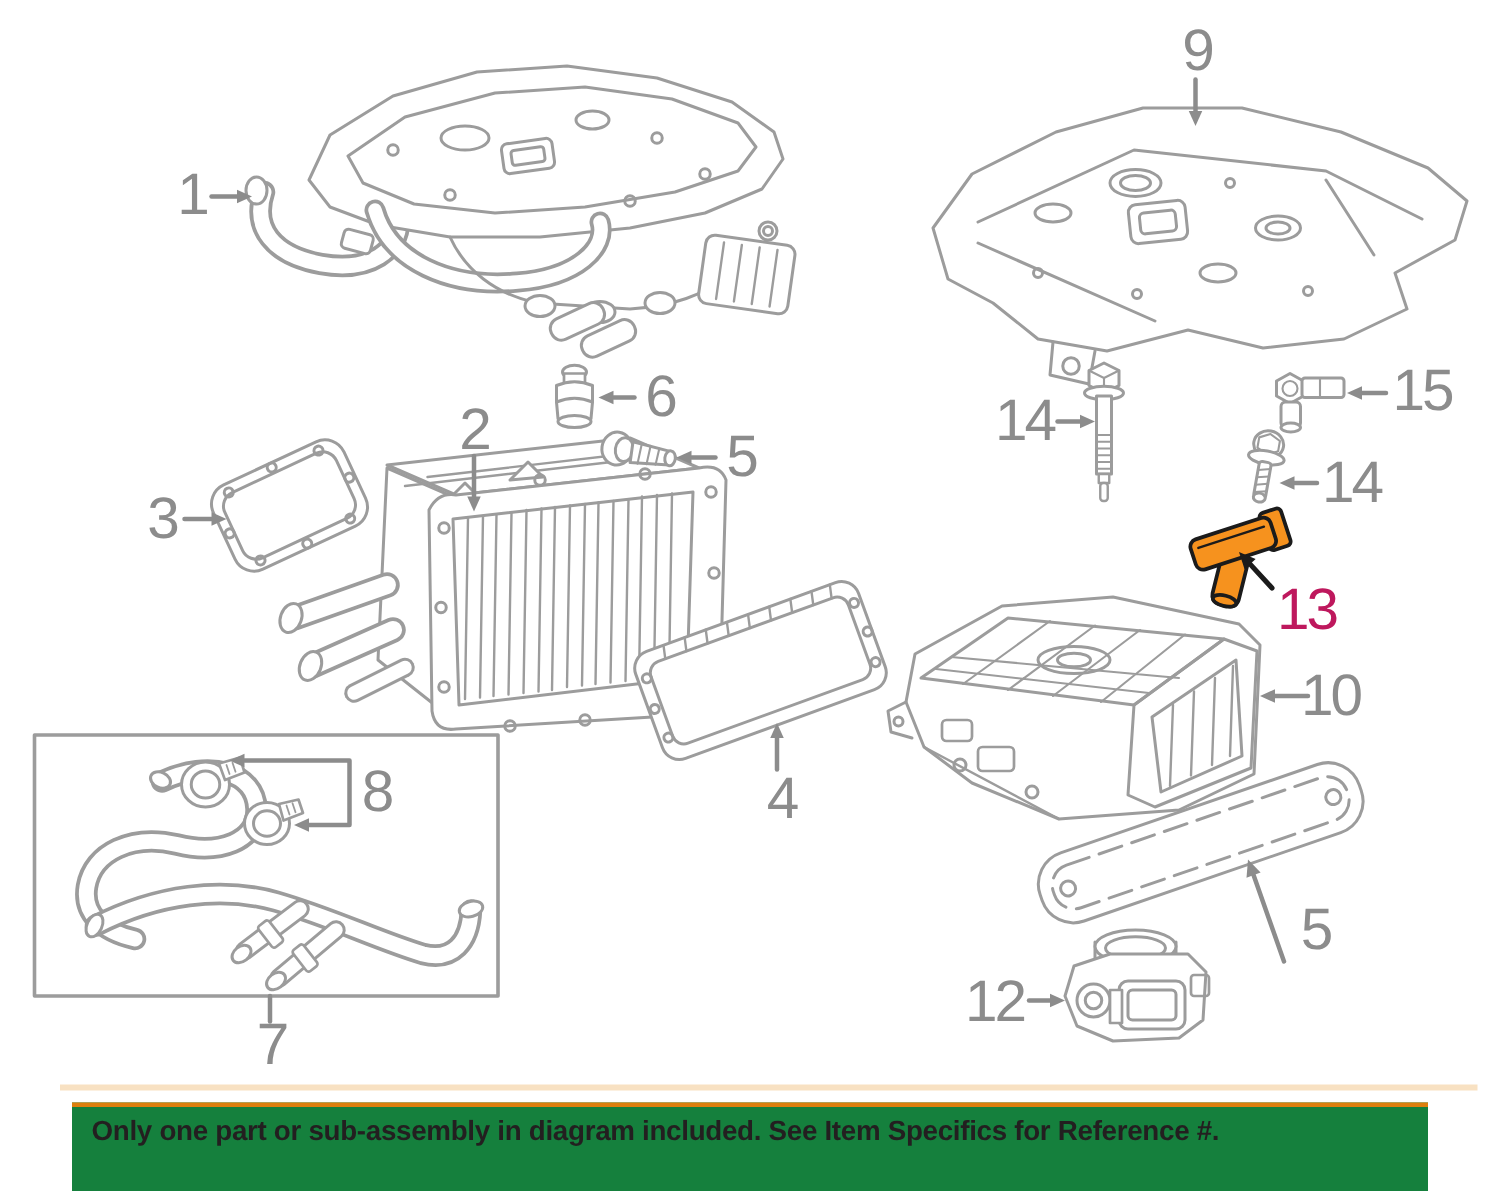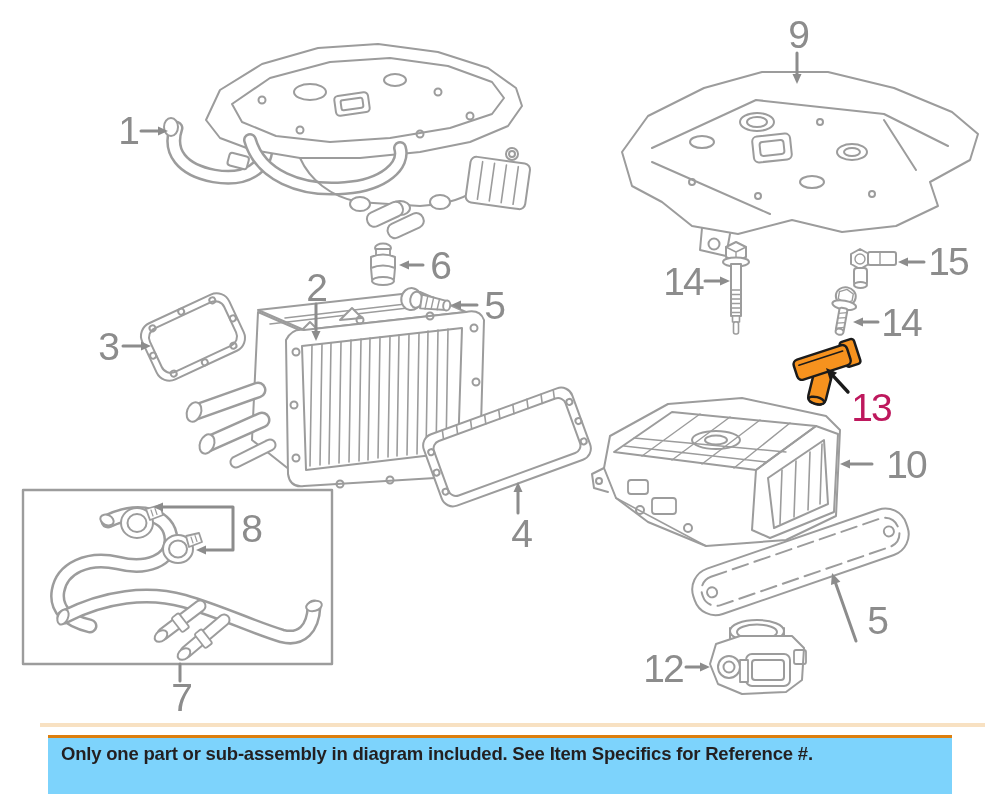--- a/index.html
+++ b/index.html
@@ -13,21 +13,21 @@
     font-size:39px;line-height:1;color:#8C8C8C;letter-spacing:-2px;
     font-family:"Liberation Sans", sans-serif;white-space:nowrap;
   }
   .callout.highlight{color:#be185d;}
   .divider{
     position:absolute;left:40px;top:723px;width:945px;height:4px;
     background:#F3C98F;opacity:.55;
   }
   .banner{
     position:absolute;left:48px;top:735px;width:904px;height:59px;
-    background:#7dd3fc;border-top:3px solid #DD7F0E;box-sizing:border-box;
+    background:#15803d;border-top:3px solid #DD7F0E;box-sizing:border-box;
     color:#231F20;font-weight:bold;font-size:18.5px;line-height:24px;
     padding:4px 0 0 13px;letter-spacing:-0.2px;
   }
   .banner div{white-space:nowrap;}
 </style>
 </head>
 <body>
 
 <svg class="art" width="1000" height="730" viewBox="0 0 1000 730" fill="none" stroke="#9C9C9C" stroke-width="2" stroke-linejoin="round" stroke-linecap="round">
 
@@ -339,21 +339,21 @@
 <div>
   <div class="callout" style="left:128px;top:130px">1</div>
   <div class="callout" style="left:316px;top:287px">2</div>
   <div class="callout" style="left:108px;top:346px">3</div>
   <div class="callout" style="left:521px;top:533px">4</div>
   <div class="callout" style="left:494px;top:305px">5</div>
   <div class="callout" style="left:440px;top:265px">6</div>
   <div class="callout" style="left:181px;top:697px">7</div>
   <div class="callout" style="left:251px;top:528px">8</div>
   <div class="callout" style="left:798px;top:34px">9</div>
-  <div class="callout" style="left:906px;top:464px">10</div>
+  <div class="callout" style="left:887px;top:464px">10</div>
   <div class="callout" style="left:877px;top:620px">5</div>
   <div class="callout" style="left:683px;top:281px">14</div>
   <div class="callout highlight" style="left:871px;top:407px">13</div>
   <div class="callout" style="left:901px;top:322px">14</div>
   <div class="callout" style="left:948px;top:261px">15</div>
   <div class="callout" style="left:663px;top:668px">12</div>
 </div>
 
 <div class="divider"></div>
 <div class="banner">

